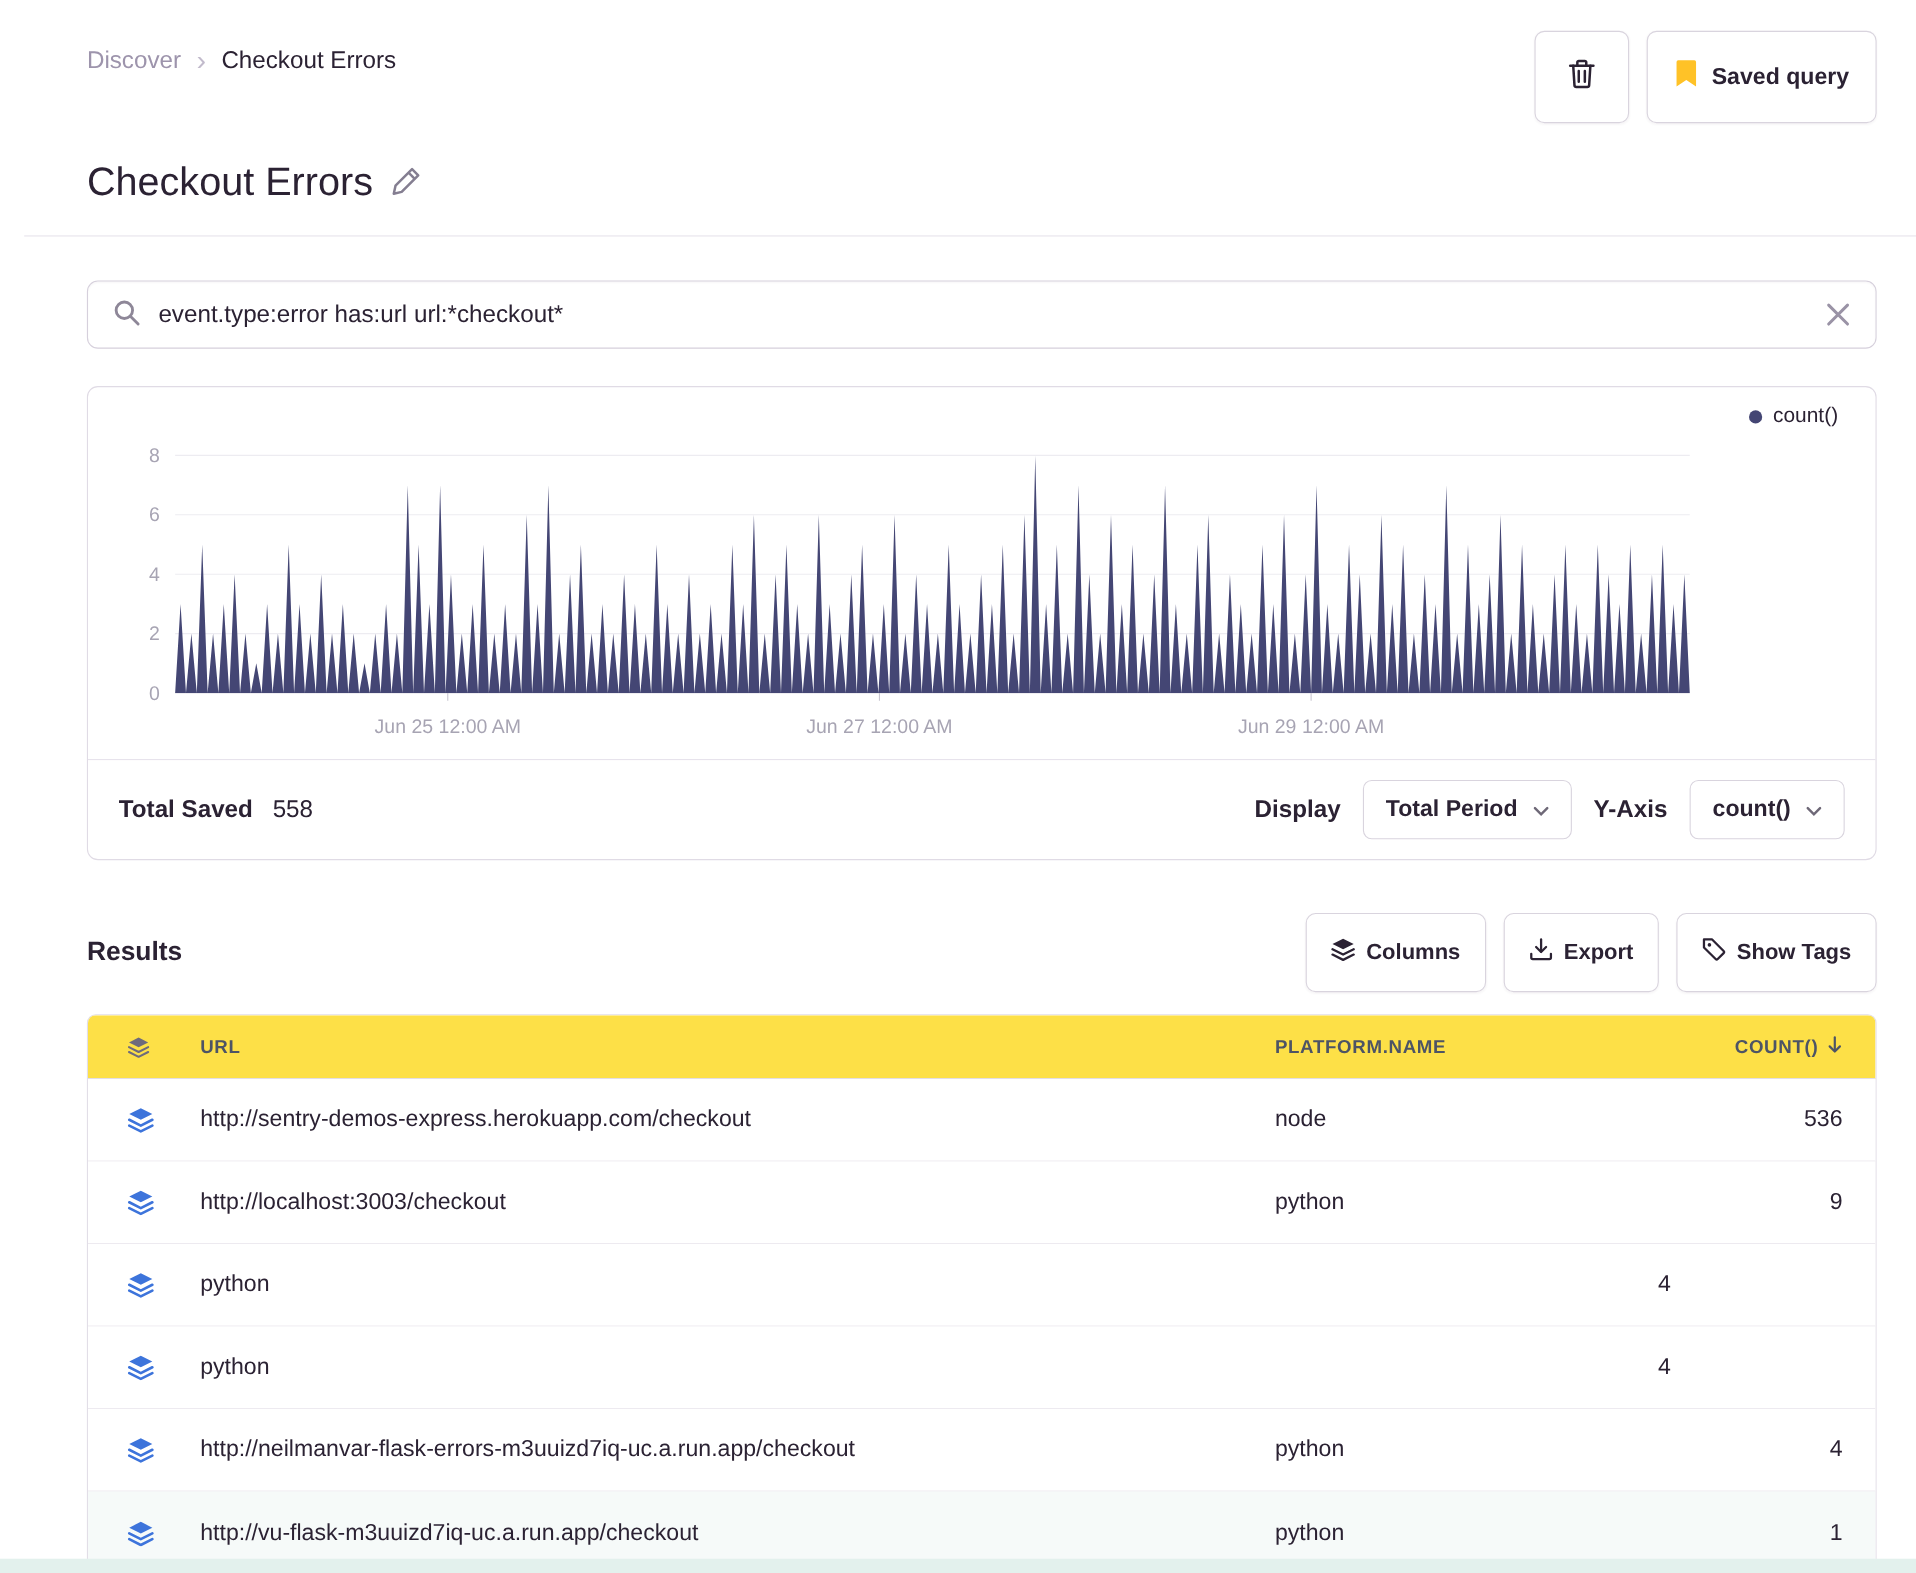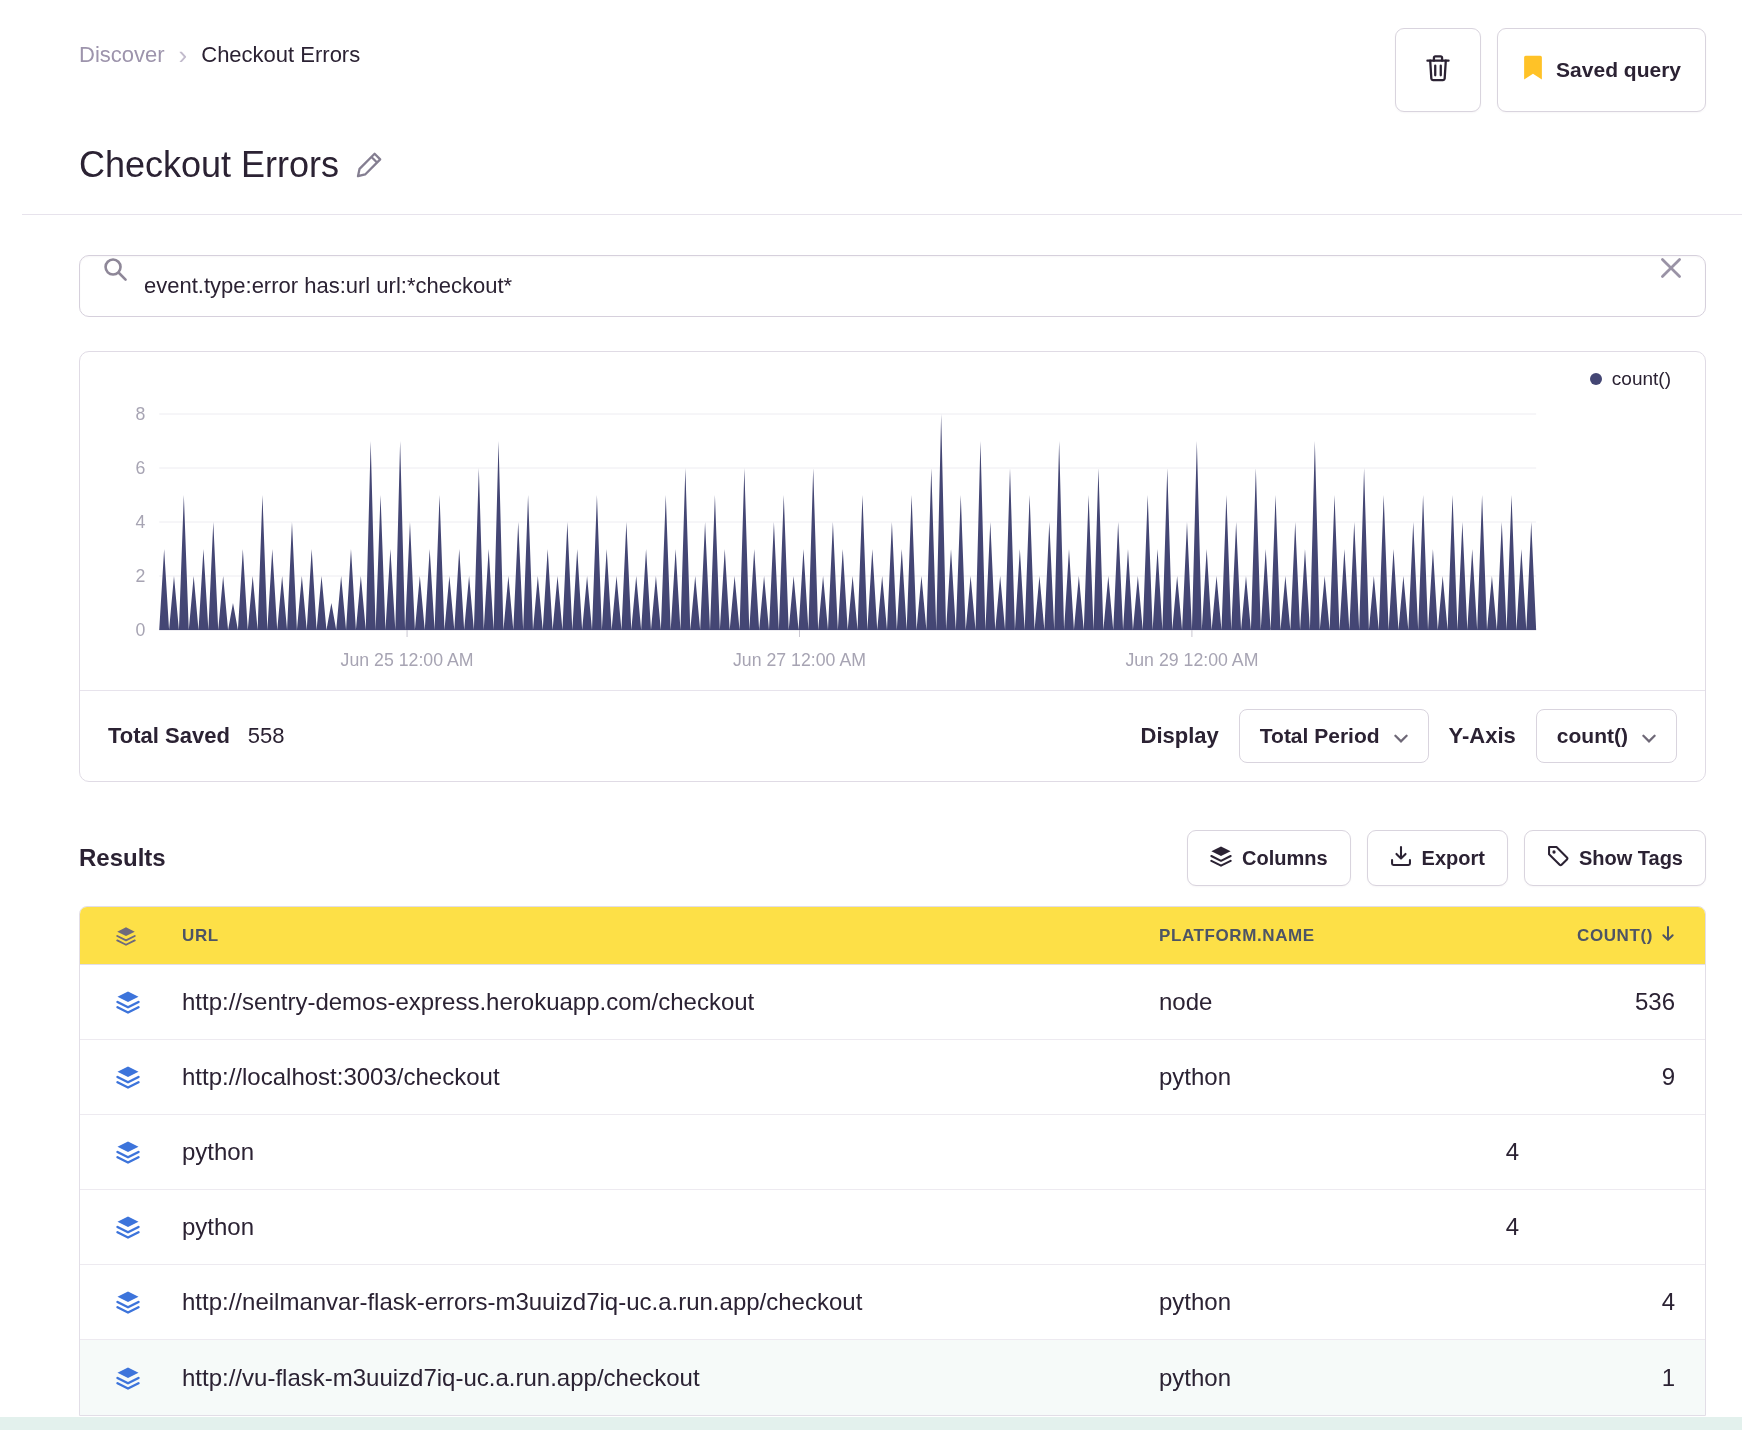--- a/index.html
+++ b/index.html
@@ -22,21 +22,21 @@
 
   
   .title-row { display:flex; align-items:center; gap:16px; margin-top:32px; }
   .page-title { font-size:36px; font-weight:500; color:#2B2233; }
   .edit-pencil { cursor:pointer; display:inline-flex; }
 
   .page-divider { border:none; border-top:1px solid #E7E3EC; margin:28px -36px 0 -57px; }
 
   
   .search-bar { margin-top:40px; height:62px; border:1px solid #D6D0DC; border-radius:10px;
-    display:flex; gap:16px; padding:0 22px; background:#fff;
+    display:flex; align-items:center; gap:16px; padding:0 22px; background:#fff;
     box-shadow: inset 0 1px 2px rgba(43,34,51,0.04); }
   .search-bar input { flex:1; border:none; outline:none; font-family:inherit;
     font-size:22px; color:#2B2233; background:transparent; }
   .search-clear { cursor:pointer; display:inline-flex; }
 
   
   .chart-panel { margin-top:34px; border:1px solid #E0DBE5; border-radius:10px; background:#fff; }
   .chart-inner { padding:16px 28px 0 28px; }
   .chart-legend { display:flex; justify-content:flex-end; align-items:center; gap:10px;
     font-size:19px; color:#2B2233; cursor:pointer; padding-right:6px; }
@@ -50,30 +50,30 @@
   .chart-controls { display:flex; align-items:center; gap:20px; }
   .ctrl-label { font-weight:700; font-size:22px; }
   .dropdown { display:inline-flex; align-items:center; gap:14px; border:1px solid #D9D4DE;
     border-radius:8px; background:#fff; cursor:pointer; font-family:inherit;
     font-size:21px; font-weight:600; color:#2B2233; padding:0 20px; height:54px; }
 
   
   .results-row { margin-top:48px; display:flex; justify-content:space-between; align-items:center; }
   .results-heading { font-size:24px; font-weight:700; }
   .results-actions { display:flex; gap:16px; }
-  .btn.sm { height:56px; font-size:20px; padding:0 22px; gap:10px; }
+  .btn.sm { height:72px; font-size:20px; padding:0 22px; gap:10px; }
 
   
   .results-table { margin-top:20px; border:1px solid #E2DEE7; border-radius:8px 8px 0 0;
     overflow:hidden; }
   .t-row { display:grid; grid-template-columns:66px 977px 360px 1fr;
     align-items:center; padding:0 30px 0 36px; }
   .t-head { background:#fde047; border-bottom:1px solid #E2DEE7; height:58px;
     font-size:17px; font-weight:700; letter-spacing:0.6px; color:#4D5465; text-transform:uppercase; }
-  .t-body-row { height:75px; border-bottom:1px solid #EDEAF0; font-size:24px; background:#fff; }
+  .t-body-row { height:75px; border-bottom:1px solid #EDEAF0; font-size:21px; background:#fff; }
   .t-body-row:last-child { border-bottom:none; background:#F6FAF9; }
   .cell-count { text-align:right; }
   .head-count { display:flex; justify-content:flex-end; align-items:center; gap:8px; cursor:pointer; }
   .head-sortable { cursor:pointer; }
   .row-icon { display:inline-flex; cursor:pointer; color:#3D74DB; }
   .head-icon { display:inline-flex; color:#6E6A7C; }
 
   .bottom-strip { position:absolute; left:0; right:0; bottom:0; height:13px; background:#E3F1ED; }
   svg { flex-shrink:0; }
 </style>

